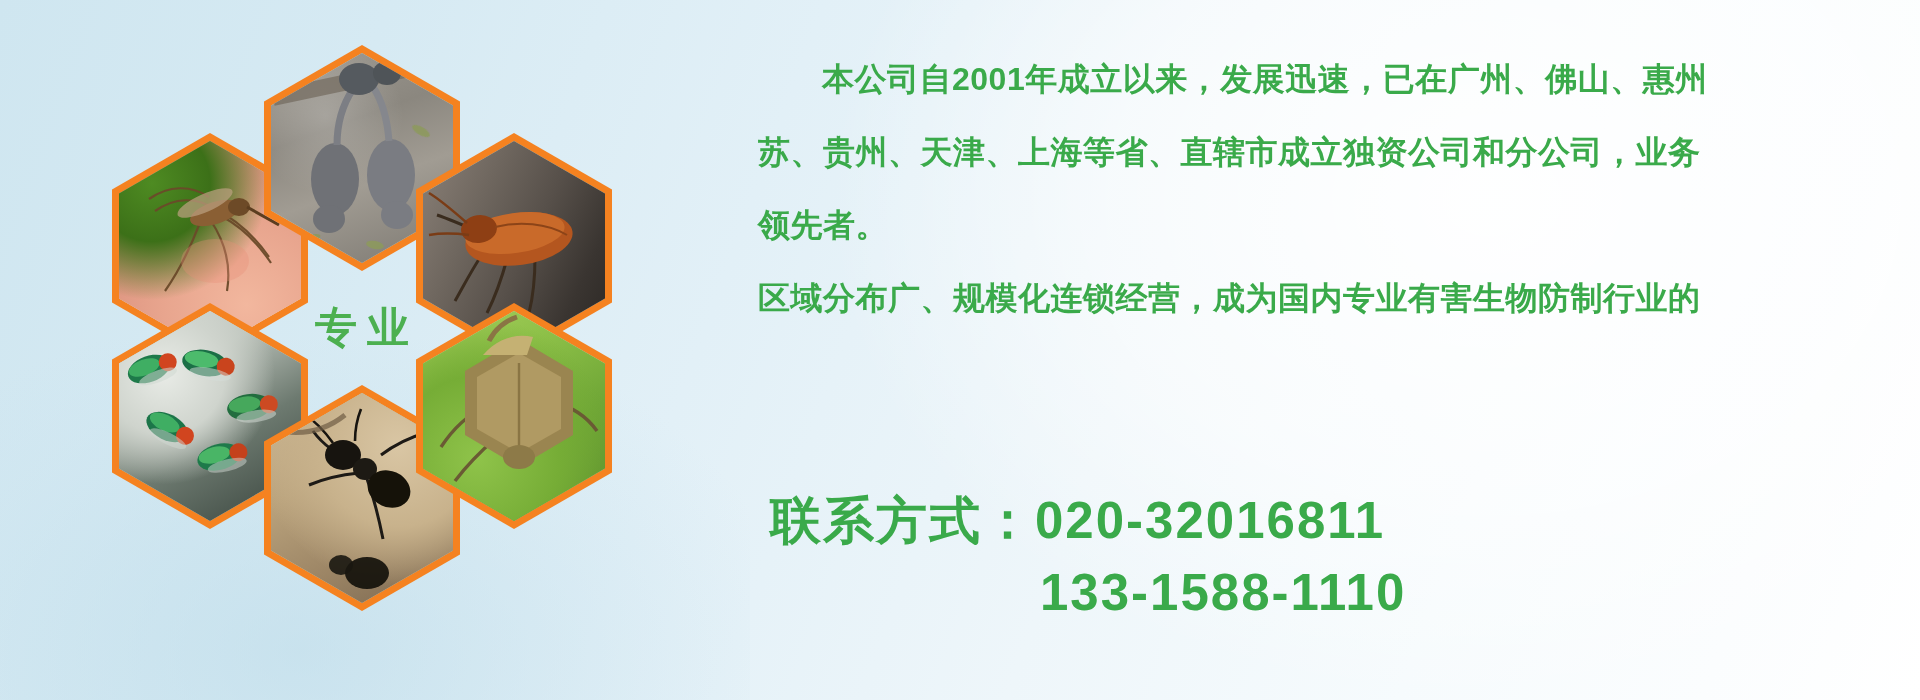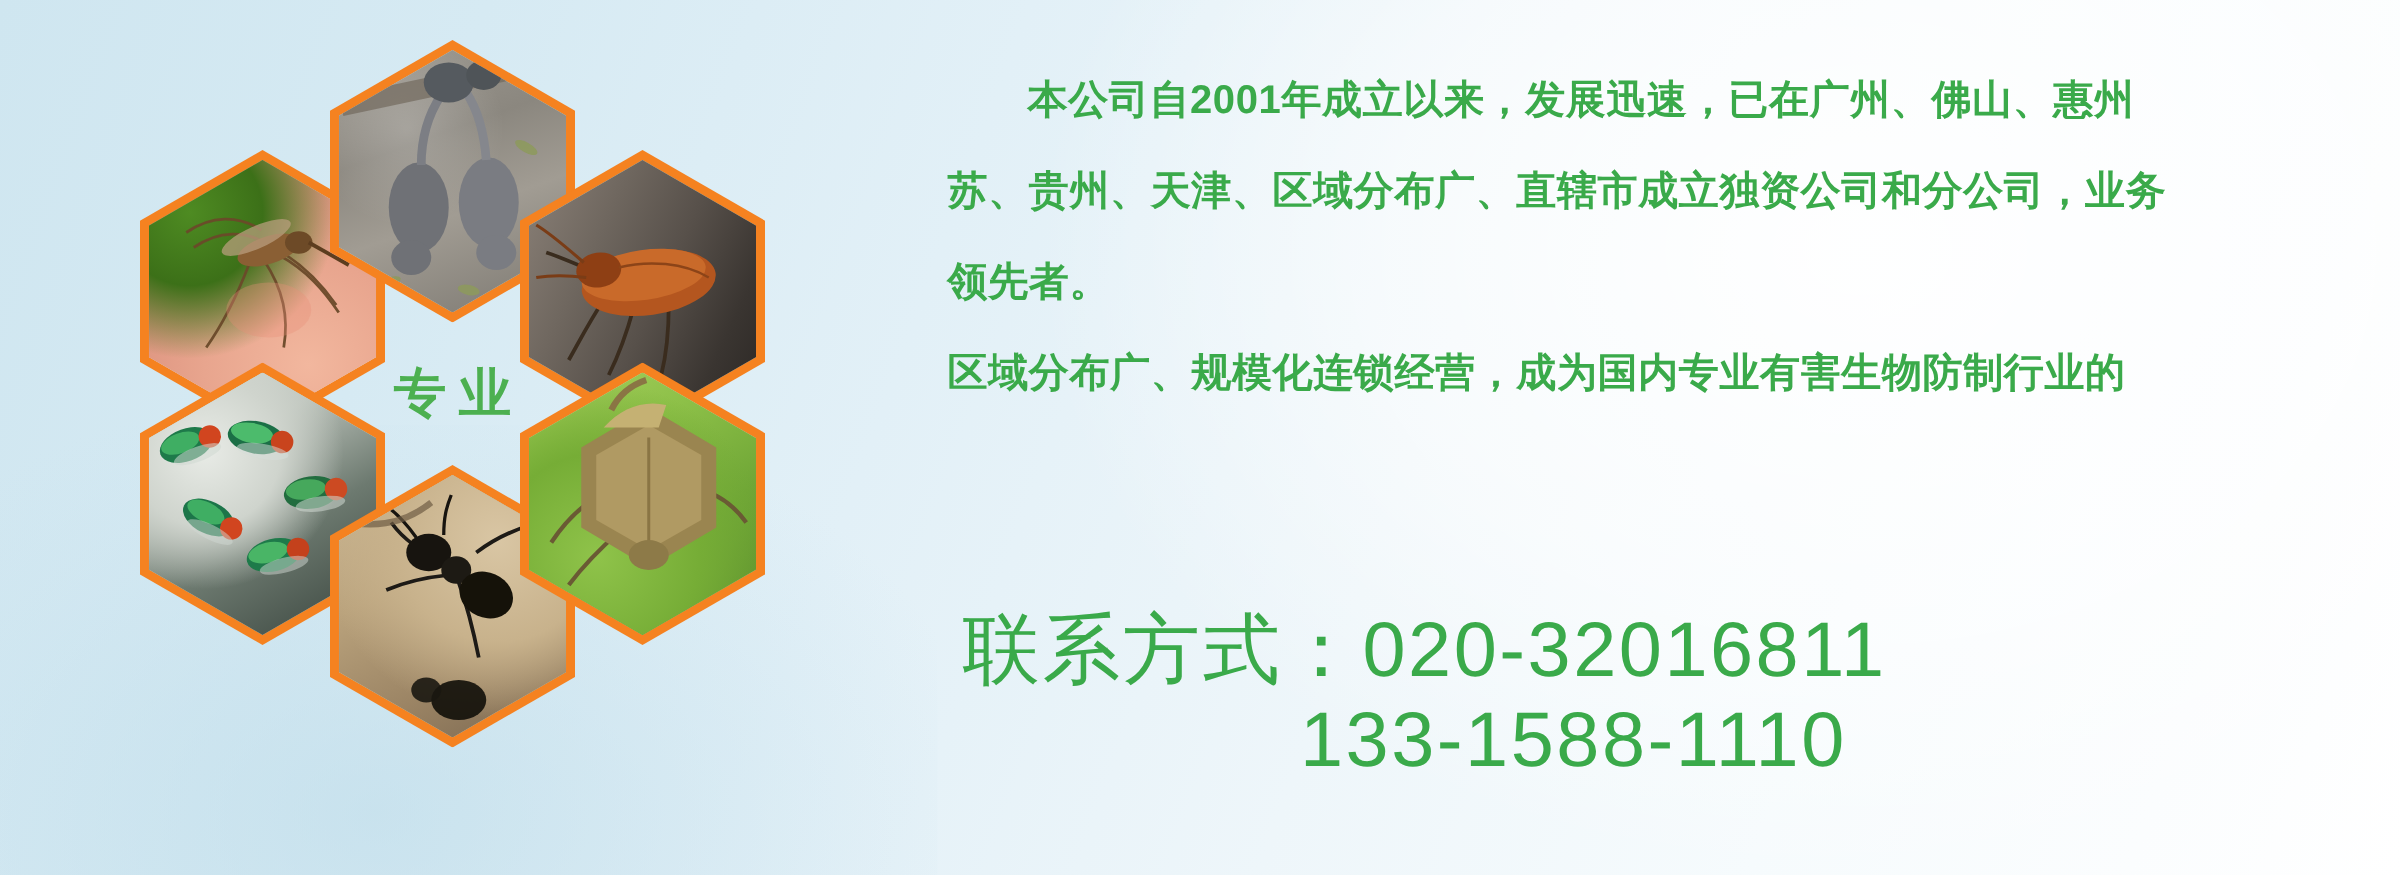--- a/index.html
+++ b/index.html
@@ -45,21 +45,21 @@
     width: 900px;
     height: 620px;
     background: radial-gradient(ellipse at 50% 50%, rgba(186,218,232,0.55) 0%, rgba(200,226,238,0.25) 55%, rgba(255,255,255,0) 78%);
     pointer-events: none;
   }
 
   
   .honeycomb {
     position: absolute;
     left: 96px;
-    top: 4px;
+    top: 17px;
     width: 520px;
     height: 580px;
   }
   .hex {
     position: absolute;
     width: 196px;
     height: 226px;
     -webkit-clip-path: polygon(50% 0%, 100% 25%, 100% 75%, 50% 100%, 0% 75%, 0% 25%);
     clip-path: polygon(50% 0%, 100% 25%, 100% 75%, 50% 100%, 0% 75%, 0% 25%);
     background: #f58220;
@@ -164,22 +164,22 @@
   .copy p.indent { text-indent: 64px; }
 
   .contact {
     position: absolute;
     left: 770px;
     top: 485px;
     width: 1100px;
   }
   .contact .line {
     color: #3aaa4a;
-    font-size: 62px;
-    font-weight: normal;
+    font-size: 51px;
+    font-weight: bold;
     line-height: 72px;
     letter-spacing: 2px;
     white-space: nowrap;
   }
   .contact .line.second {
     text-align: left;
     padding-left: 270px;
   }
 </style>
 </head>
@@ -353,21 +353,21 @@
     <div class="hex hex-center">
       <div class="hex-inner">
         <div class="center-line">专业</div>
       </div>
     </div>
 
   </div>
 
   <div class="copy">
     <p class="indent">本公司自2001年成立以来，发展迅速，已在广州、佛山、惠州</p>
-    <p>苏、贵州、天津、区域分布广、直辖市成立独资公司和分公司，业务</p>
+    <p>苏、贵州、天津、上海等省、直辖市成立独资公司和分公司，业务</p>
     <p>领先者。</p>
     <p>区域分布广、规模化连锁经营，成为国内专业有害生物防制行业的</p>
   </div>
 
   <div class="contact">
     <div class="line"><span>联系方式：</span><span>020-32016811</span></div>
     <div class="line second">133-1588-1110</div>
   </div>
 
 </div>

